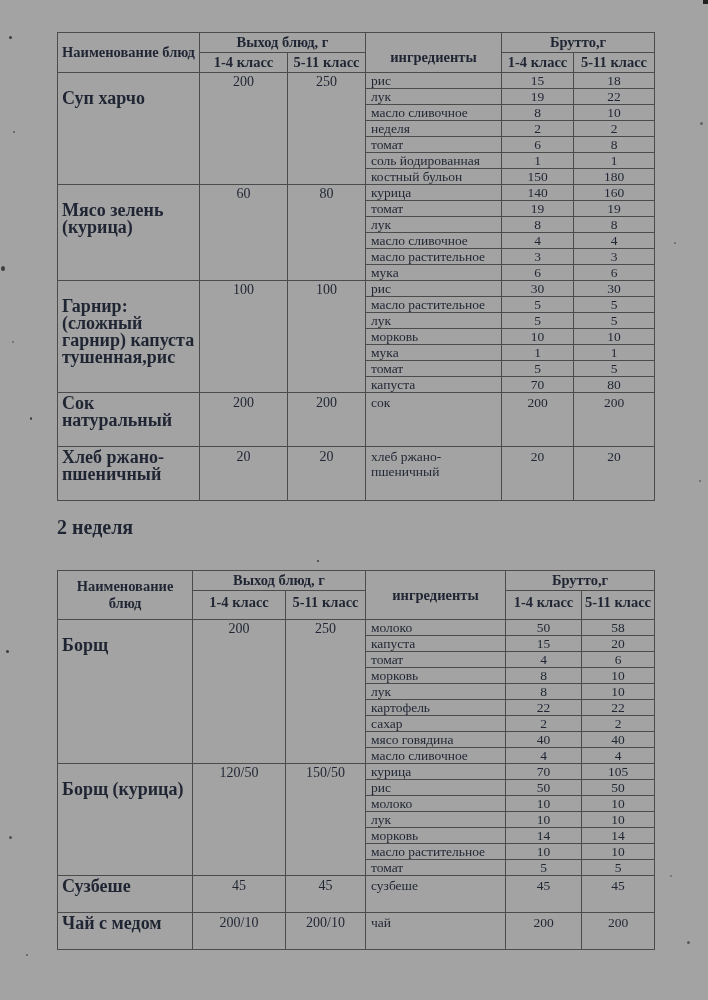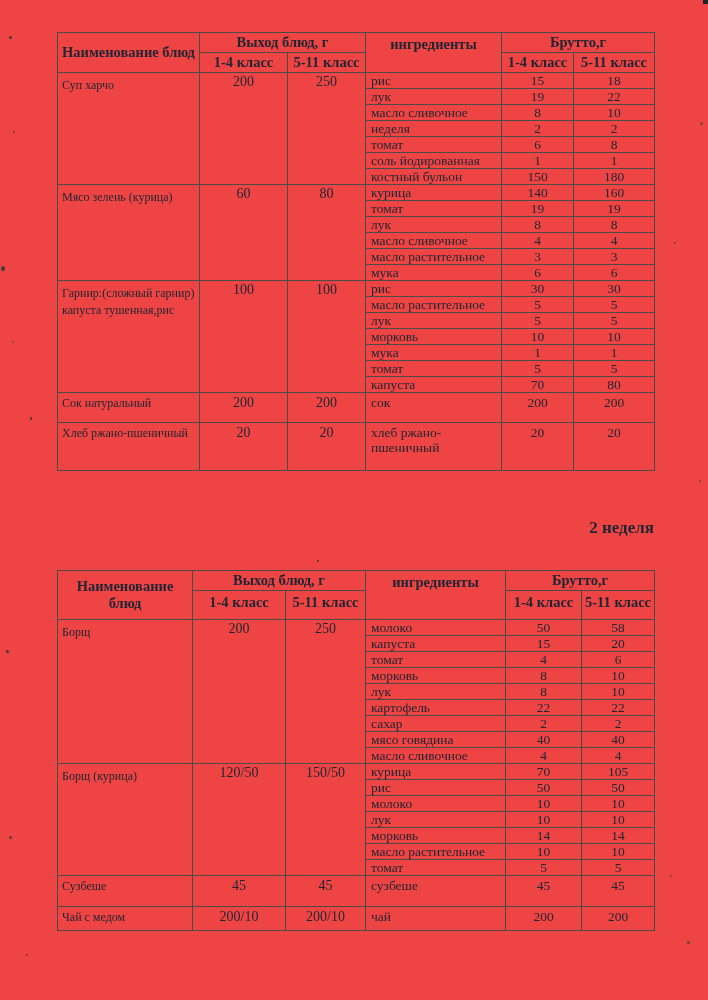--- a/index.html
+++ b/index.html
@@ -4,21 +4,21 @@
 <style>
   * { margin: 0; padding: 0; box-sizing: border-box; }
   html, body { width: 708px; height: 1000px; }
   body {
     position: relative;
     background: #fcfcfa;
     font-family: "Liberation Serif", "DejaVu Serif", serif;
     color: #1f2532;
     overflow: hidden;
   }
-  .scan-page { position: absolute; inset: 0; background: #ef4444; }
+  .scan-page { position: absolute; inset: 0; background: #a3a3a3; }
 
   table.menu {
     position: absolute;
     left: 57px;
     width: 597px;
     border-collapse: collapse;
     table-layout: fixed;
   }
   #table1 { top: 32px; }
   #table2 { top: 570px; }
@@ -27,38 +27,39 @@
 
   th {
     font-weight: bold;
     font-size: 14.5px;
     line-height: 17px;
     text-align: center;
     vertical-align: middle;
     padding: 1px 2px;
     height: 18px;
   }
-  th.ingr-head { vertical-align: top; padding-top: 3px; }
+  th.ingr-head { vertical-align: top; padding-top: 16px; }
   #table2 thead tr.sub th { vertical-align: top; padding-top: 3px; height: 29px; }
 
   td {
     font-size: 13.5px;
     line-height: 15px;
     padding: 0 3px;
     vertical-align: middle;
     height: 15px;
   }
   #table2 tbody td { height: 16px; }
 
   td.name-cell {
     vertical-align: top;
     text-align: left;
-    font-size: 12px;
+    font-size: 18px;
     line-height: 17px;
-    padding: 4px 4px;
+    padding: 17px 4px;
+    font-weight: bold;
   }
   td.num-cell {
     vertical-align: top;
     text-align: center;
     font-size: 14px;
     padding-top: 1px;
   }
   td.ing-cell { text-align: left; padding-left: 5px; }
   td.gross-cell { text-align: center; }
 
@@ -66,23 +67,23 @@
   #table1 tr[data-dish="3"] td { height: 30px; vertical-align: top; padding-top: 2px; }
   #table1 tr[data-dish="4"] td { height: 48px; vertical-align: top; padding-top: 2px; margin-top: 24px; }
   #table2 tr[data-dish="2"] td { height: 31px; vertical-align: top; padding-top: 2px; }
   #table2 tr[data-dish="3"] td { height: 20px; vertical-align: top; padding-top: 2px; }
 
   .between-heading {
     position: absolute;
     left: 57px;
     top: 517px;
     width: 597px;
-    text-align: right;
+    text-align: left;
     font-weight: bold;
-    font-size: 17px;
+    font-size: 20px;
     line-height: 21px;
   }
 
   .speck { position: absolute; background: #3c3c3c; border-radius: 50%; }
   .corner-mark { position: absolute; background: #222; }
 </style>
 </head>
 <body>
 
 <div class="scan-page">

